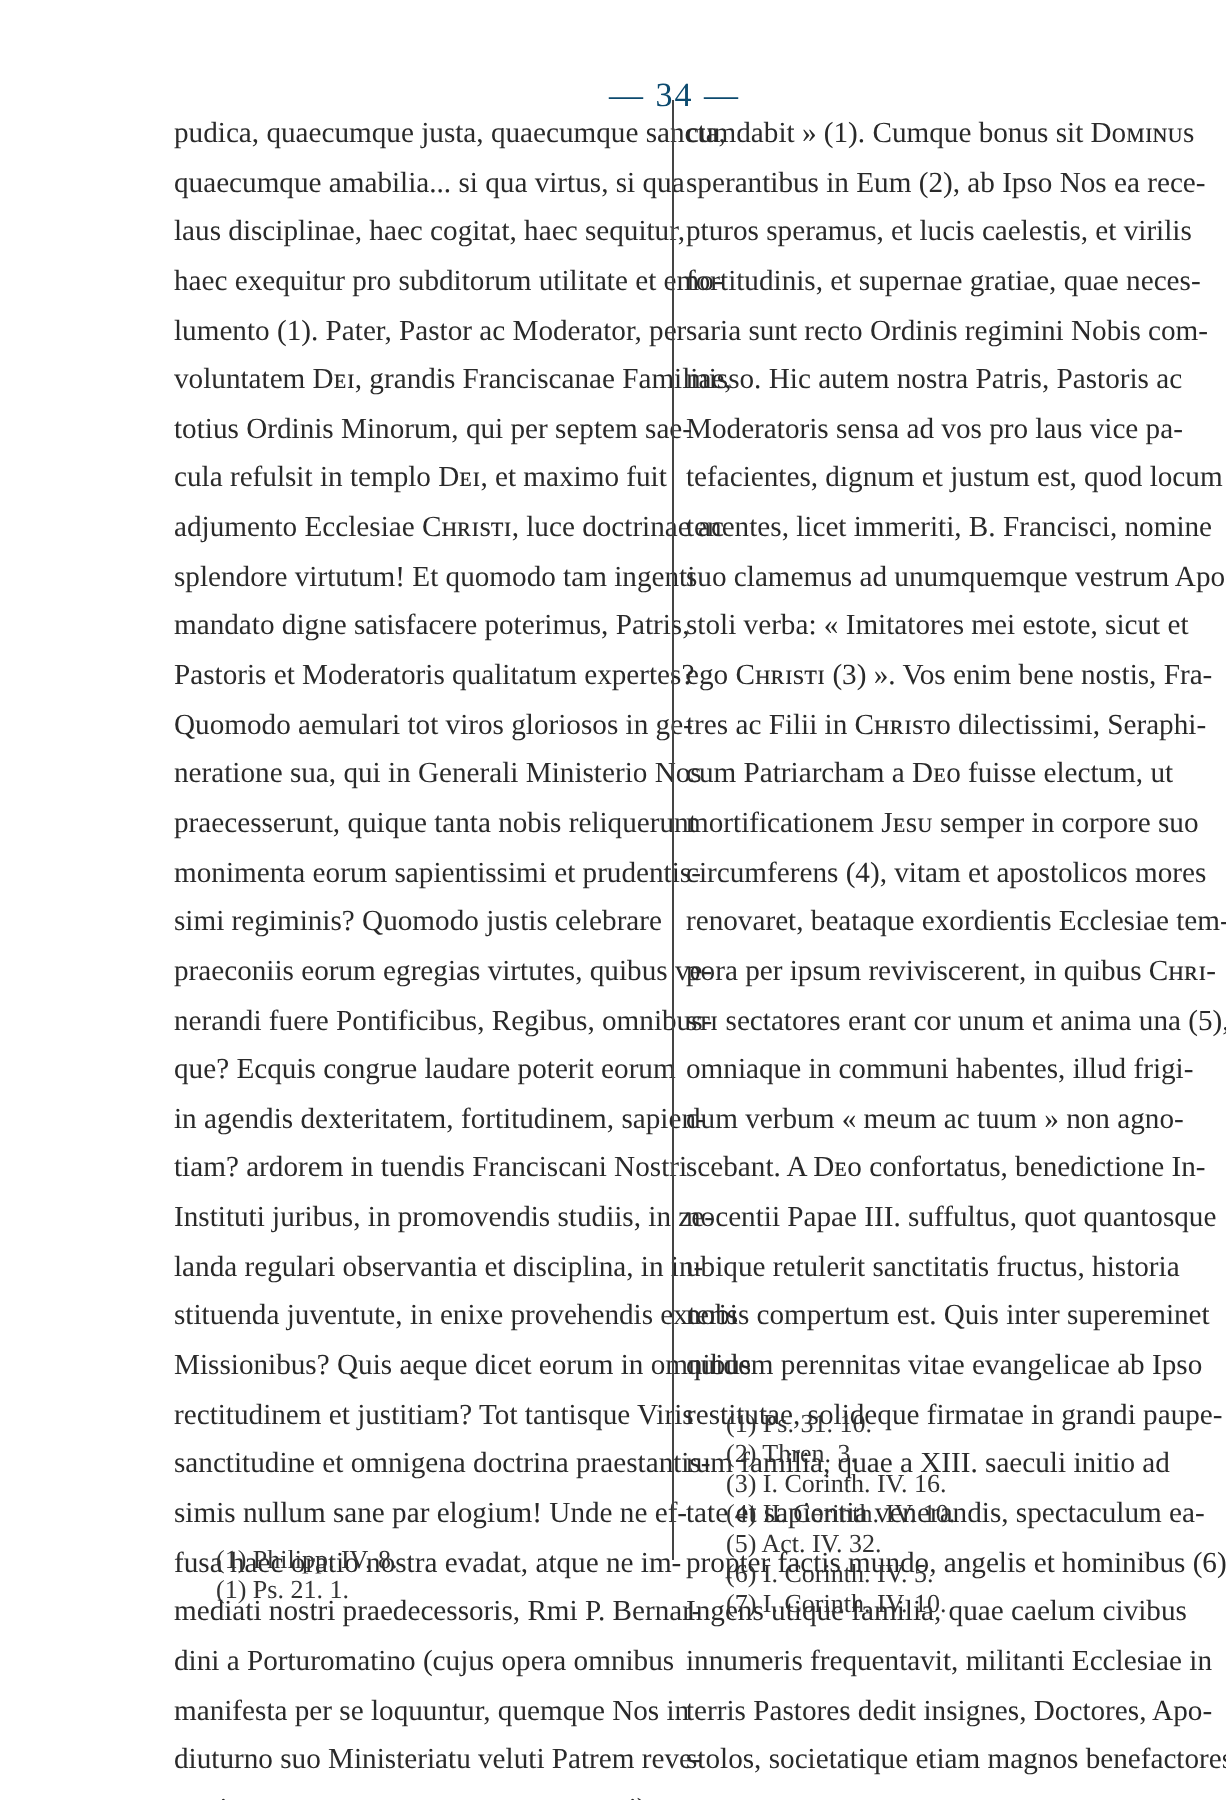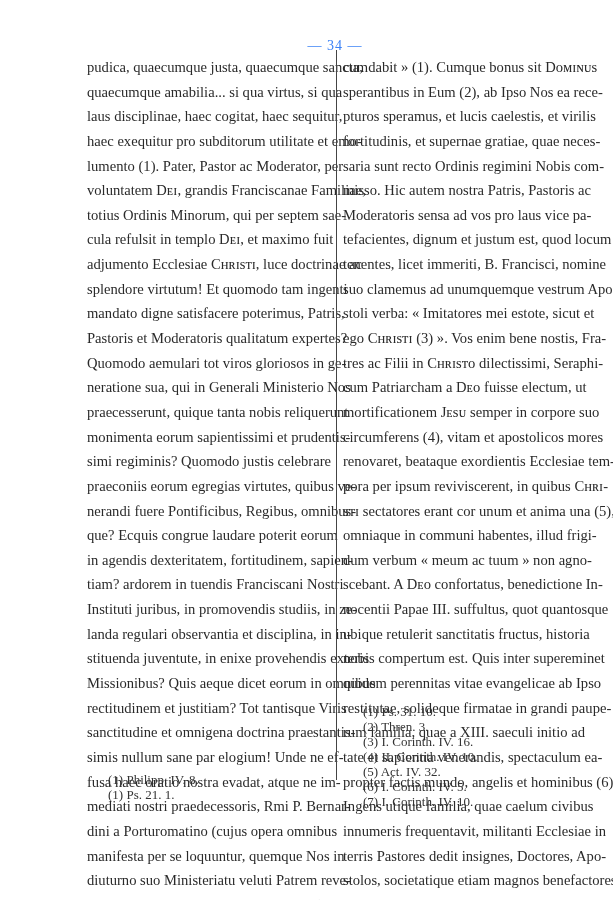--- a/index.html
+++ b/index.html
@@ -1,22 +1,22 @@
 <!DOCTYPE html>
 <html><head>
   <meta charset="utf-8">
   <style>
     html, body { margin:0; padding:0; }
     body {
       width:613px; height:900px; background:#ffffff; position:relative; overflow:hidden;
       font-family:"Liberation Serif","DejaVu Serif",serif; color:#2a2a2a;
     }
     .page-number {
-      position:absolute; top:38px; left:300px; width:70px; text-align:center;
-      font-size:14px; letter-spacing:1px; color:#3b82f6;
+      position:absolute; top:38px; left:300px; width:70px; text-align:right;
+      font-size:17px; letter-spacing:1px; color:#0c4a6e;
     }
     .col {
       position:absolute; font-size:14.6px; line-height:24.65px;
     }
     .col-left { left:87px; top:55px; width:243px; }
     .col-right { left:343px; top:55px; width:222px; }
     .line {
       display:block; white-space:nowrap; text-align:justify; text-align-last:justify;
       height:24.65px; overflow:visible;
     }

